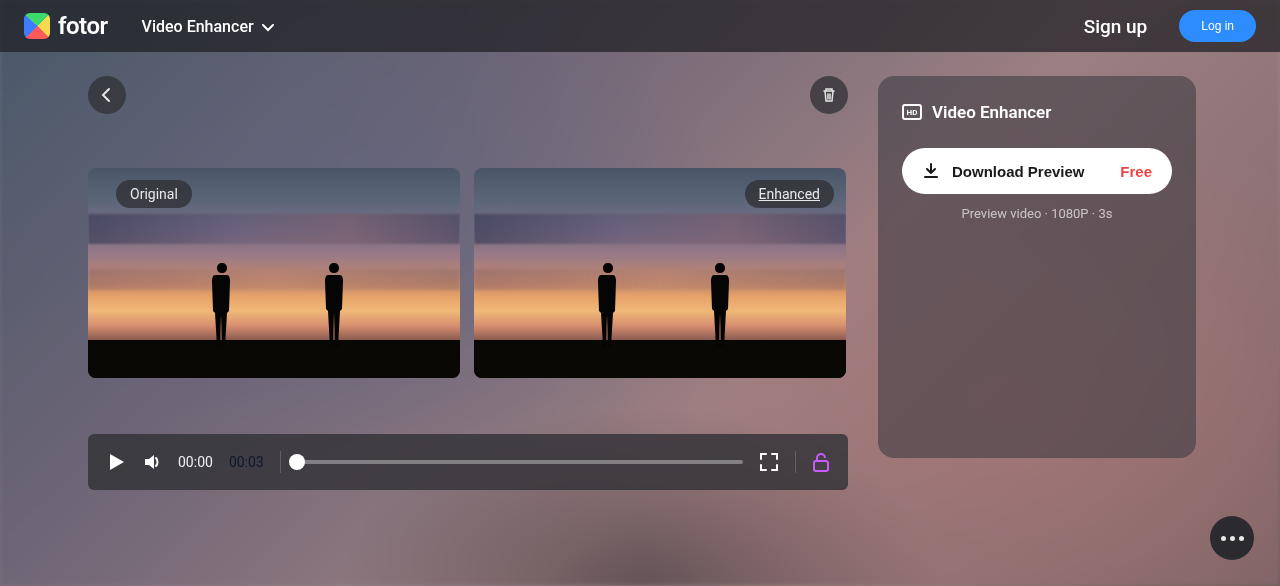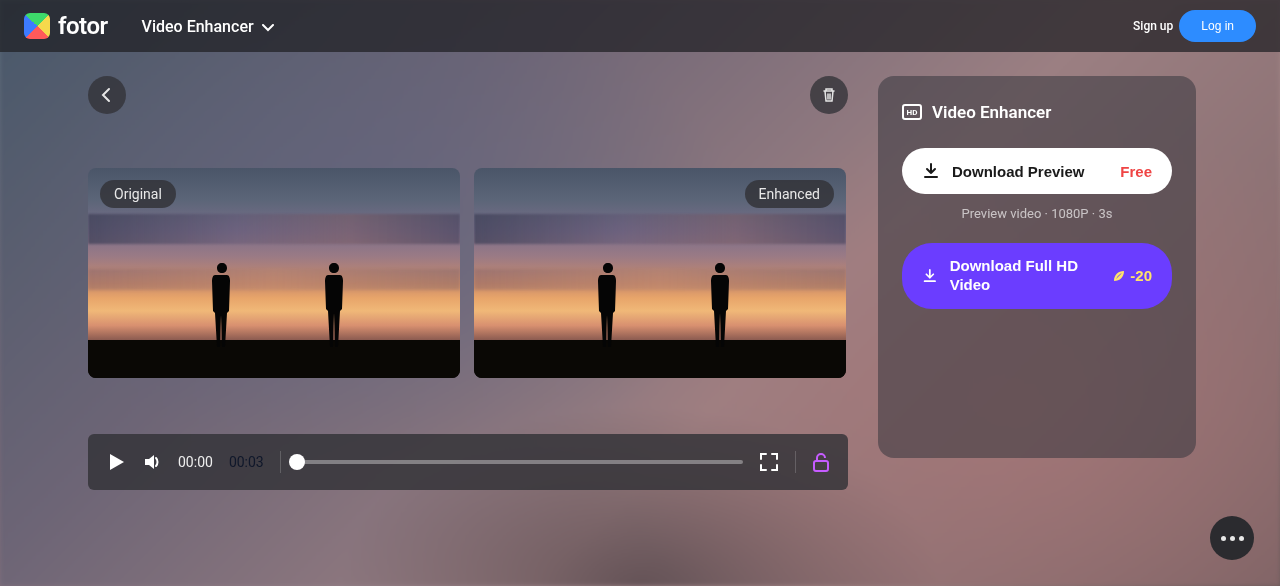--- a/index.html
+++ b/index.html
@@ -37,21 +37,21 @@
     width:26px; height:26px; border-radius:6px;
     background: conic-gradient(from 45deg, #f6d94c 0 90deg, #ff5a5a 90deg 180deg, #3d7bff 180deg 270deg, #3dd96a 270deg 360deg);
   }
   .logo-text { color:#fff; font-size:24px; font-weight:600; letter-spacing:-0.5px;}
   .dropdown {
     margin-left: 34px; display:flex; align-items:center; gap:8px;
     color:#fff; font-size:16px; font-weight:500; cursor:pointer;
   }
   .chev { display:inline-block; }
   .spacer { flex:1; }
-  .signup { color:#fff; font-size:12px; font-weight:500; margin-right:6px; cursor:pointer;}
+  .signup { color:#fff; font-size:19px; font-weight:500; margin-right:32px; cursor:pointer;}
   .login-btn {
     background:#2d8cff; color:#fff; border:none; border-radius:24px;
     padding:9px 22px; font-size:12px; font-weight:500; cursor:pointer;
   }
 
   
   .main { position:relative; display:flex; padding: 24px 88px 0 88px; gap:30px; z-index:5;}
   .left { flex:0 0 760px; }
   .top-row { display:flex; justify-content:space-between; margin-bottom: 54px;}
   .circ-btn {
@@ -81,22 +81,22 @@
   .person {
     position:absolute; bottom:14%; width:30px; height:86px;
   }
   .person svg { width:100%; height:100%; }
   .p1 { left:32%; }
   .p2 { left:62%; }
   .tag {
     position:absolute; top:12px; background:rgba(50,50,55,0.82); color:#e8e8e8;
     font-size:14px; padding:6px 14px; border-radius:14px;
   }
-  .tag-left { left:12px;text-align:right; }
-  .tag-right { right:12px; }
+  .tag-left { left:28px;text-align:right; }
+  .tag-right { right:12px;text-decoration:underline; }
 
   
   .controls {
     margin-top:56px; height:56px; background:rgba(50,50,55,0.82);
     border-radius:6px; display:flex; align-items:center; padding:0 18px; gap:16px;
     color:#eee;
   }
   .ctrl-icon { cursor:pointer; display:flex; align-items:center; }
   .time { font-size:14px; color:#eee; }
   .time-dim { color:#0f172a; }
@@ -239,32 +239,20 @@
 
     <button class="dl-btn dl-white">
       <svg width="18" height="18" viewBox="0 0 18 18">
           <path d="M9 2v9m0 0l-4-4m4 4l4-4M3 15h12" fill="none" stroke="#1a1a1a" stroke-width="2" stroke-linecap="round"></path>
         </svg>
       <span>Download Preview</span>
       <span class="tag-free">Free</span>
     </button>
     <div class="sub">Preview video · 1080P · 3s</div>
 
-    <button class="dl-btn dl-purple">
-      <svg width="18" height="18" viewBox="0 0 18 18">
-          <path d="M9 2v9m0 0l-4-4m4 4l4-4M3 15h12" fill="none" stroke="#fff" stroke-width="2" stroke-linecap="round"></path>
-        </svg>
-      <span class="txt">Download Full HD Video</span>
-      <span class="cost">
-        <svg width="14" height="14" viewBox="0 0 14 14" class="leaf">
-            <path fill="#ffe36b" d="M12 2C6 2 2 6 2 12c6 0 10-4 10-10zM4 10c2-4 4-5 6-6"></path>
-          </svg>
-        <span>-20</span>
-      </span>
-    </button>
   </div>
 </div>
 
 <div class="fab">
   <span></span>
   <span></span>
   <span></span>
 </div>
 
 </body></html>

